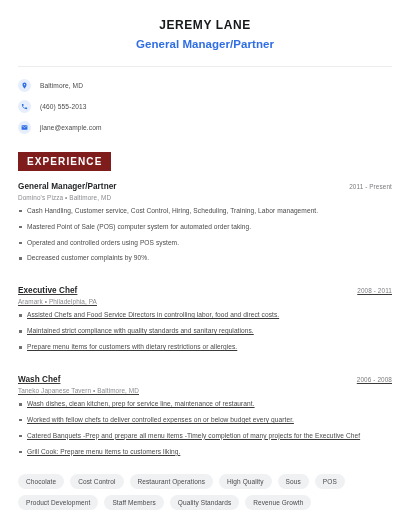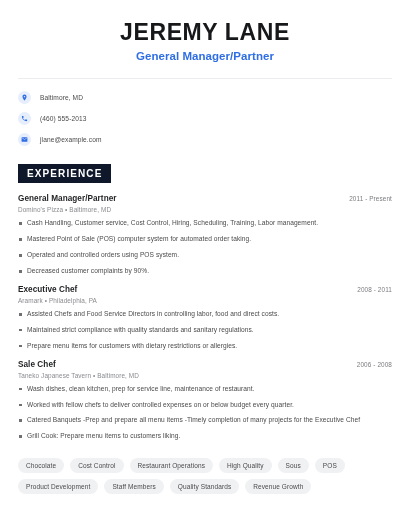--- a/index.html
+++ b/index.html
@@ -24,21 +24,21 @@
     position: relative;
   }
 
   
   .header {
     padding-top: 19px;
     text-align: center;
   }
 
   .full-name {
-    font-size: 23px;
+    font-size: 12px;
     font-weight: bold;
     letter-spacing: 0.6px;
     color: #17181a;
     line-height: 1.15;
   }
 
   .job-title {
     font-size: 11.5px;
     font-weight: bold;
     color: #2f6ee4;
@@ -83,33 +83,33 @@
     font-size: 6.6px;
     color: #4a4a4c;
     letter-spacing: 0.1px;
   }
 
   
   .section { margin-top: 17px; }
 
   .section-chip {
     display: inline-block;
-    background: #0f172a;
+    background: #7f1d1d;
     color: #ffffff;
     font-size: 10px;
     font-weight: bold;
     letter-spacing: 1.1px;
     padding: 4px 9px 4px 9px;
   }
 
   
   .jobs { margin-top: 11px; }
 
   .job { margin-bottom: 2px; }
-  .job + .job { margin-top: 9px; }
+  .job + .job { margin-top: 23px; text-decoration: underline; }
 
   .job-head {
     display: flex;
     justify-content: space-between;
     align-items: baseline;
   }
 
   .job-role {
     font-size: 8.2px;
     font-weight: bold;
@@ -246,21 +246,21 @@
         <div class="job-company">Aramark  •  Philadelphia, PA</div>
         <ul class="bullets">
           <li>Assisted Chefs and Food Service Directors in controlling labor, food and direct costs.</li>
           <li>Maintained strict compliance with quality standards and sanitary regulations.</li>
           <li>Prepare menu items for customers with dietary restrictions or allergies.</li>
         </ul>
       </div>
 
       <div class="job">
         <div class="job-head">
-          <span class="job-role">Sale Chef</span>
+          <span class="job-role">Wash Chef</span>
           <span class="job-dates">2006 - 2008</span>
         </div>
         <div class="job-company">Taneko Japanese Tavern  •  Baltimore, MD</div>
         <ul class="bullets">
           <li>Wash dishes, clean kitchen, prep for service line, maintenance of restaurant.</li>
           <li>Worked with fellow chefs to deliver controlled expenses on or below budget every quarter.</li>
           <li>Catered Banquets -Prep and prepare all menu items -Timely completion of many projects for the Executive Chef</li>
           <li>Grill Cook: Prepare menu items to customers liking.</li>
         </ul>
       </div>

